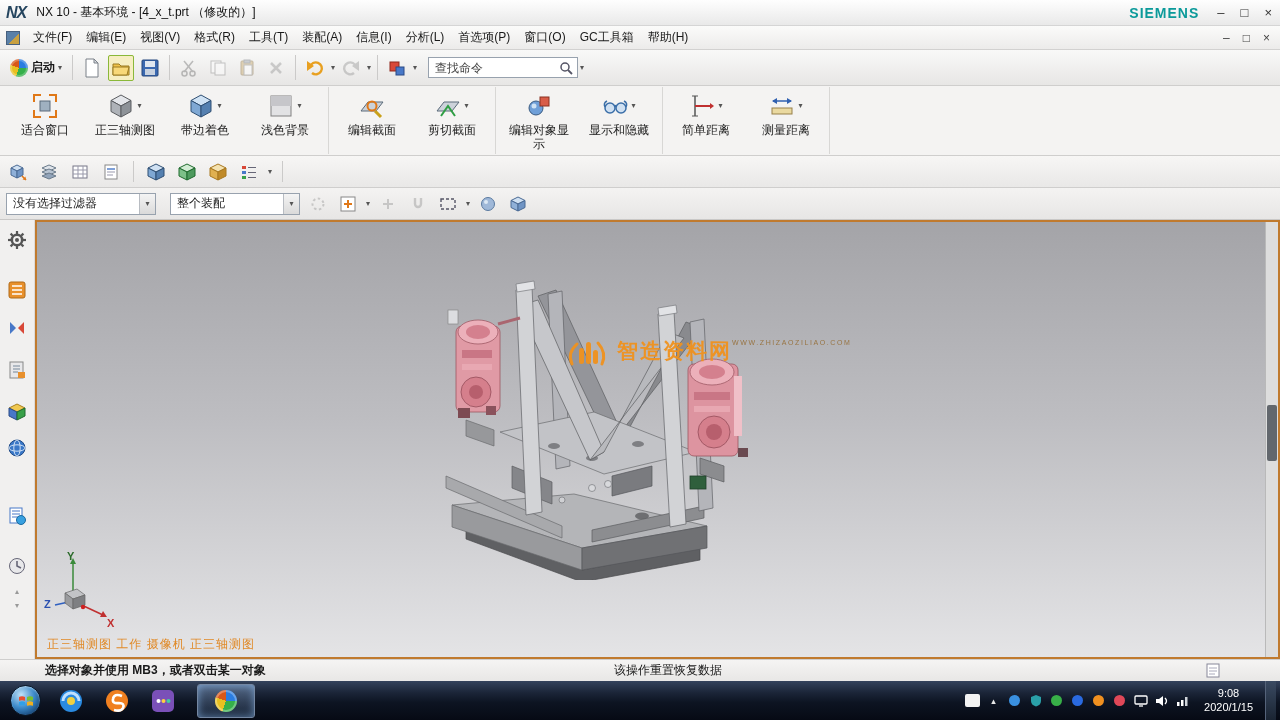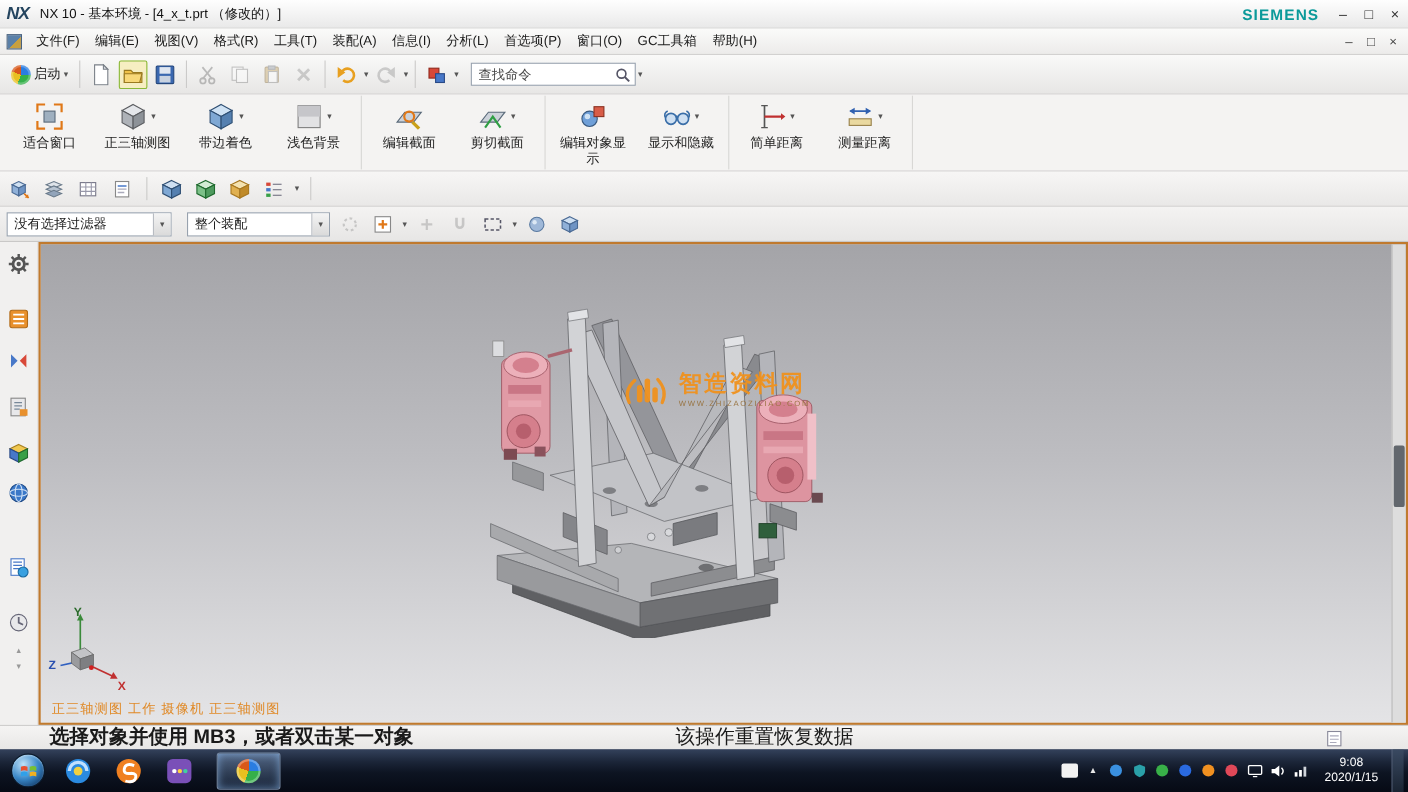--- a/index.html
+++ b/index.html
@@ -19,21 +19,21 @@
   
   .menubar { height:24px; flex:0 0 24px; display:flex; align-items:center;
              background:linear-gradient(#fbfbfa,#ecebea); border-bottom:1px solid #d2d1d0; padding:0 6px; }
   .part-icon { width:14px; height:14px; margin-right:6px; background:linear-gradient(135deg,#5a80a8 55%,#c8a040 55%); border:1px solid #47607e; }
   .menu-item { padding:3px 7px; white-space:nowrap; }
   .mdibtns { margin-left:auto; display:flex; gap:13px; color:#444; font-size:12px; padding-right:4px; }
 
   
   .tb1 { height:36px; flex:0 0 36px; display:flex; align-items:center;
          background:linear-gradient(#f9f9f8,#e7e6e5); border-bottom:1px solid #cfcecd; padding:0 6px; gap:3px; }
-  .tbtn { height:26px; display:flex; align-items:center; gap:3px; padding:0 4px; border-radius:2px; }
+  .tbtn { height:26px; display:flex; align-items:center; gap:3px; padding:0 4px; border-radius:2px;font-weight:bold; }
   .pinwheel { width:18px; height:18px; border-radius:50%;
               background:conic-gradient(#2a7de1 0 90deg,#35b04a 90deg 200deg,#e8c020 200deg 290deg,#d8581a 290deg 360deg);
               box-shadow:inset 0 0 0 2px rgba(255,255,255,.25); }
   .dd { font-size:8px; color:#555; line-height:1; }
   .vsep { width:1px; align-self:stretch; margin:5px 3px; background:#cbcac9; }
   .ic { width:26px; height:26px; display:flex; align-items:center; justify-content:center; border-radius:2px; }
   .dim { opacity:.45; }
   .ic-open { background:#f6eec2; outline:1.5px solid #8ab83a; outline-offset:-1px; }
   .searchwrap { margin-left:8px; display:flex; align-items:center; gap:2px; }
   .search { width:150px; height:21px; background:#fff; border:1px solid #98a2ae; display:flex; align-items:center; padding:0 4px 0 6px; gap:4px; }
@@ -65,33 +65,33 @@
   .main { flex:1 1 auto; min-height:0; display:flex; }
   .sidebar { width:35px; flex:0 0 35px; background:#f1f0ef; border-right:1px solid #dcdbda;
              display:flex; flex-direction:column; align-items:center; padding:8px 0 6px 0; }
   .sb { width:24px; height:24px; display:flex; align-items:center; justify-content:center; border-radius:2px; }
 
   .viewport { flex:1 1 auto; position:relative; overflow:hidden; border:2px solid #c07a2e;
               background:linear-gradient(180deg,#a4a4a8 0%,#bdbdc1 45%,#e4e4e6 100%); }
   .model { position:absolute; left:405px; top:58px; }
 
   .watermark { position:absolute; left:528px; top:112px; display:flex; align-items:center; gap:8px; opacity:.95; }
-  .wm-text { display:flex; flex-direction:column; }
+  .wm-text { display:flex; flex-direction:row; }
   .wm-title { font-size:21px; font-weight:bold; color:#f0921e; letter-spacing:2px; }
   .wm-sub { font-size:7px; color:#97713d; letter-spacing:1.6px; margin-top:2px; }
 
   .triad { position:absolute; left:6px; bottom:24px; }
   .viewlabel { position:absolute; left:10px; bottom:4px; color:#e08a28; font-size:12px; letter-spacing:1px; }
 
   .vscroll { position:absolute; right:0; top:0; bottom:0; width:13px; background:#dddddd; border-left:1px solid #b9b9b9; }
   .vthumb { position:absolute; top:42%; height:13%; left:1px; right:1px; background:#62676d; border-radius:2px; }
 
   
-  .statusbar { height:22px; flex:0 0 22px; position:relative; display:flex; align-items:flex-end;
-               background:linear-gradient(#f5f4f3,#e8e7e6); border-top:1px solid #cfcecd; font-size:18px; }
+  .statusbar { height:22px; flex:0 0 22px; position:relative; display:flex; align-items:center;
+               background:linear-gradient(#f5f4f3,#e8e7e6); border-top:1px solid #cfcecd; font-size:12px; }
   .st-left { margin-left:45px; font-weight:bold; }
   .st-center { position:absolute; left:614px; }
   .st-right { position:absolute; right:60px; top:3px; }
 
   
   .taskbar { height:39px; flex:0 0 39px; display:flex; align-items:center; color:#fff;
              background:linear-gradient(180deg,#34425c 0%,#1b2538 30%,#0d1422 55%,#060a14 100%); }
   .orb { width:31px; height:31px; margin-left:10px; border-radius:50%; display:flex; align-items:center; justify-content:center;
          background:radial-gradient(circle at 35% 30%, #bfe2f8, #3a88c8 48%, #123a68 85%);
          border:1px solid #0a1828; box-shadow:inset 0 1px 2px rgba(255,255,255,.5); }

